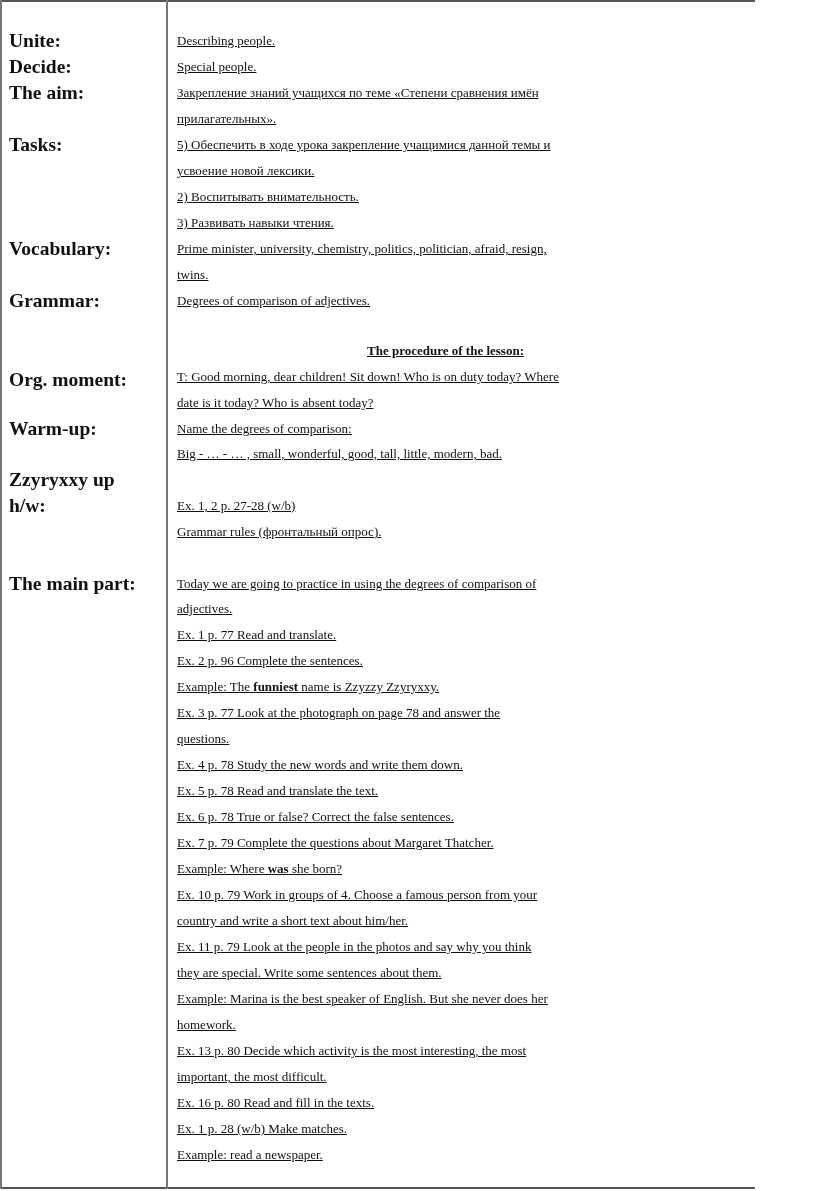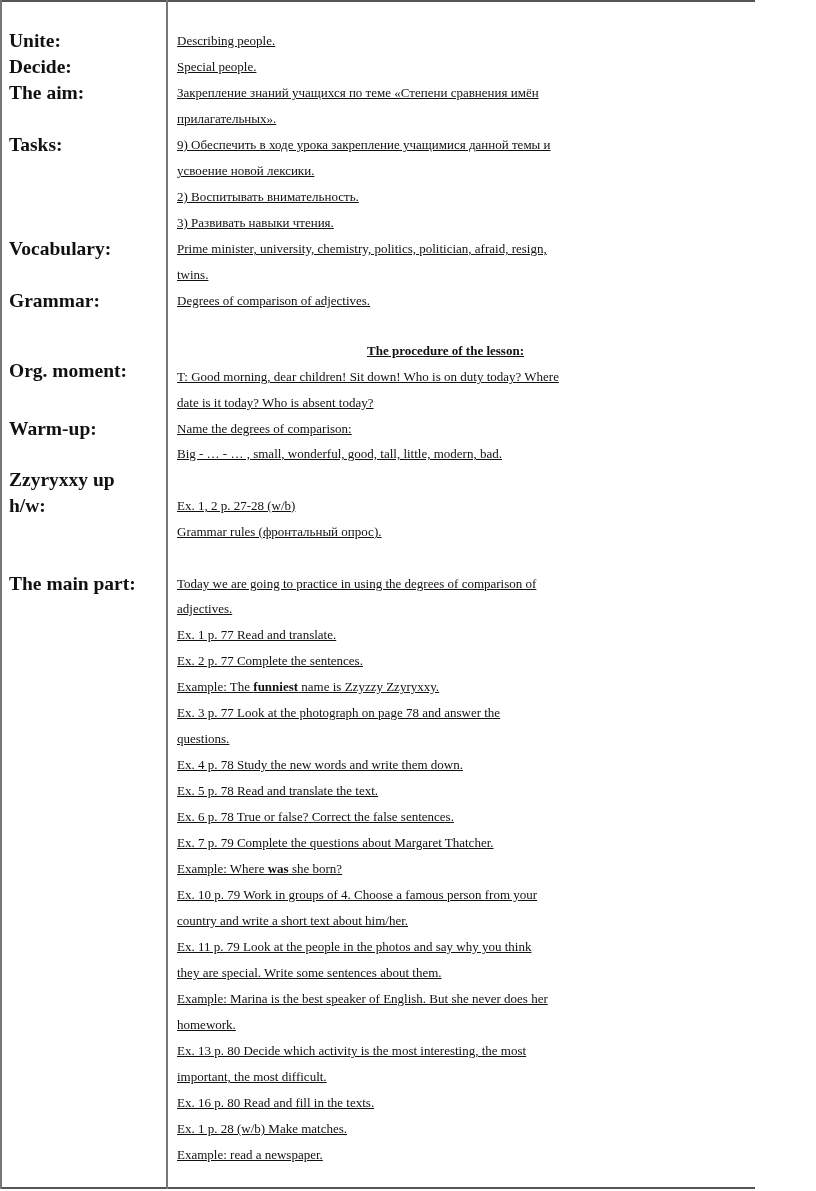--- a/index.html
+++ b/index.html
@@ -26,51 +26,51 @@
   <div class="border-left"></div>
   <div class="divider"></div>
 
   <div class="left-col">
     <div class="lbl" style="top:28px">Unite:</div>
     <div class="lbl" style="top:54px">Decide:</div>
     <div class="lbl" style="top:80px">The aim:</div>
     <div class="lbl" style="top:132px">Tasks:</div>
     <div class="lbl" style="top:236px">Vocabulary:</div>
     <div class="lbl" style="top:288px">Grammar:</div>
-    <div class="lbl" style="top:358px">Org. moment:</div>
+    <div class="lbl" style="top:367px">Org. moment:</div>
     <div class="lbl" style="top:416px">Warm-up:</div>
     <div class="lbl" style="top:467px">Zzyryxxy up</div>
     <div class="lbl" style="top:493px">h/w:</div>
     <div class="lbl" style="top:571px">The main part:</div>
   </div>
 
   <div class="right-col">
     <div class="ln" style="top:28px">Describing people.</div>
     <div class="ln" style="top:54px">Special people.</div>
     <div class="ln" style="top:80px"> Закрепление знаний учащихся по теме «Степени сравнения имён</div>
     <div class="ln" style="top:106px">прилагательных».</div>
-    <div class="ln" style="top:132px">9) Обеспечить в ходе урока закрепление учащимися данной темы и</div>
+    <div class="ln" style="top:132px">5) Обеспечить в ходе урока закрепление учащимися данной темы и</div>
     <div class="ln" style="top:158px">усвоение новой лексики.</div>
     <div class="ln" style="top:184px">2) Воспитывать внимательность.</div>
     <div class="ln" style="top:210px">3) Развивать навыки чтения.</div>
     <div class="ln" style="top:236px">Prime minister, university, chemistry, politics, politician, afraid, resign,</div>
     <div class="ln" style="top:262px">twins.</div>
     <div class="ln" style="top:288px">Degrees of comparison of adjectives.</div>
     <div class="ln center" style="top:338px">The procedure of the lesson:</div>
     <div class="ln" style="top:364px">T: Good morning, dear children! Sit down! Who is on duty today? Where</div>
     <div class="ln" style="top:390px">date is it today? Who is absent today?</div>
     <div class="ln" style="top:416px">Name the degrees of comparison:</div>
     <div class="ln" style="top:441px">Big - … - … , small, wonderful, good, tall, little, modern, bad.</div>
     <div class="ln" style="top:493px">Ex. 1, 2 p. 27-28 (w/b)</div>
     <div class="ln" style="top:519px">Grammar rules (фронтальный опрос).</div>
 
     <div class="ln" style="top:571px">Today we are going to practice in using the degrees of comparison of</div>
     <div class="ln" style="top:596px">adjectives.</div>
     <div class="ln" style="top:622px">Ex. 1 p. 77 Read and translate.</div>
-    <div class="ln" style="top:648px">Ex. 2 p. 77 Complete the sentences.</div>
+    <div class="ln" style="top:648px">Ex. 2 p. 96 Complete the sentences.</div>
     <div class="ln" style="top:674px"><span>Example: The </span><b>funniest</b><span> name is Zzyzzy Zzyryxxy.</span></div>
     <div class="ln" style="top:700px">Ex. 3 p. 77 Look at the photograph on page 78 and answer the</div>
     <div class="ln" style="top:726px">questions.</div>
     <div class="ln" style="top:752px">Ex. 4 p. 78 Study the new words and write them down.</div>
     <div class="ln" style="top:778px">Ex. 5 p. 78 Read and translate the text.</div>
     <div class="ln" style="top:804px">Ex. 6 p. 78 True or false? Correct the false sentences.</div>
     <div class="ln" style="top:830px">Ex. 7 p. 79 Complete the questions about Margaret Thatcher.</div>
     <div class="ln" style="top:856px"><span>Example: Where </span><b>was</b><span> she born?</span></div>
     <div class="ln" style="top:882px">Ex. 10 p. 79 Work in groups of 4. Choose a famous person from your</div>
     <div class="ln" style="top:908px">country and write a short text about him/her.</div>

